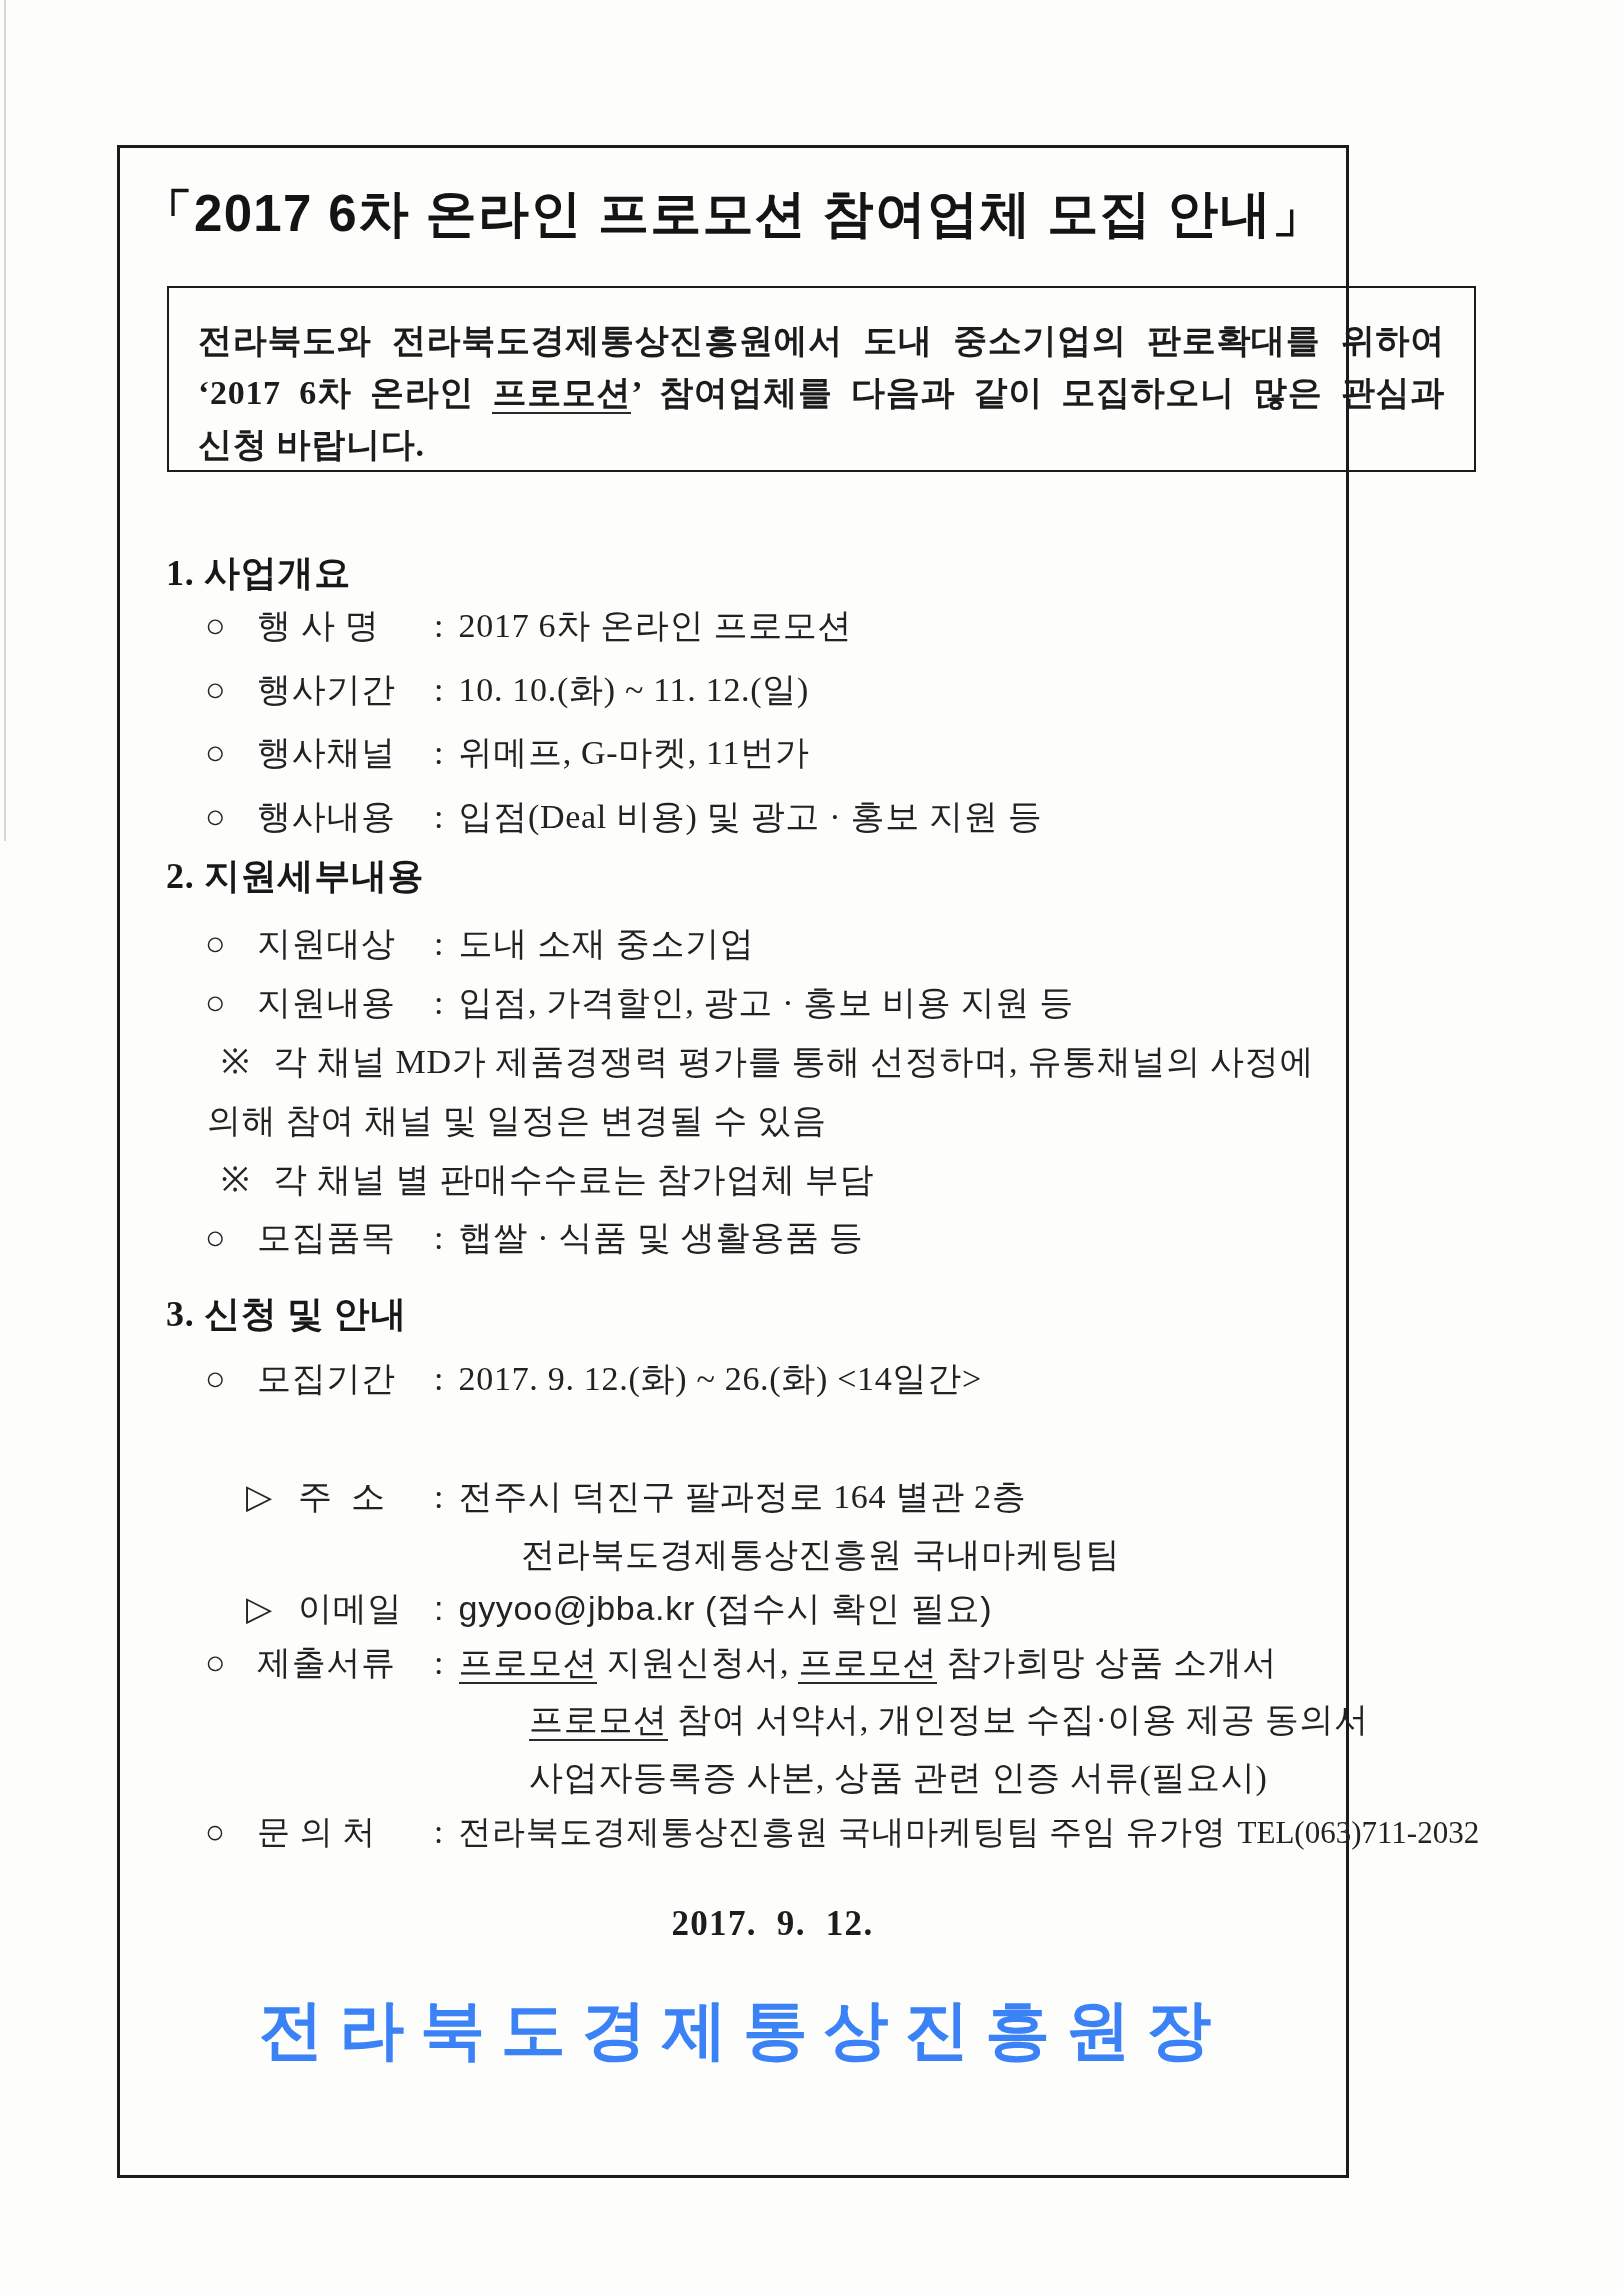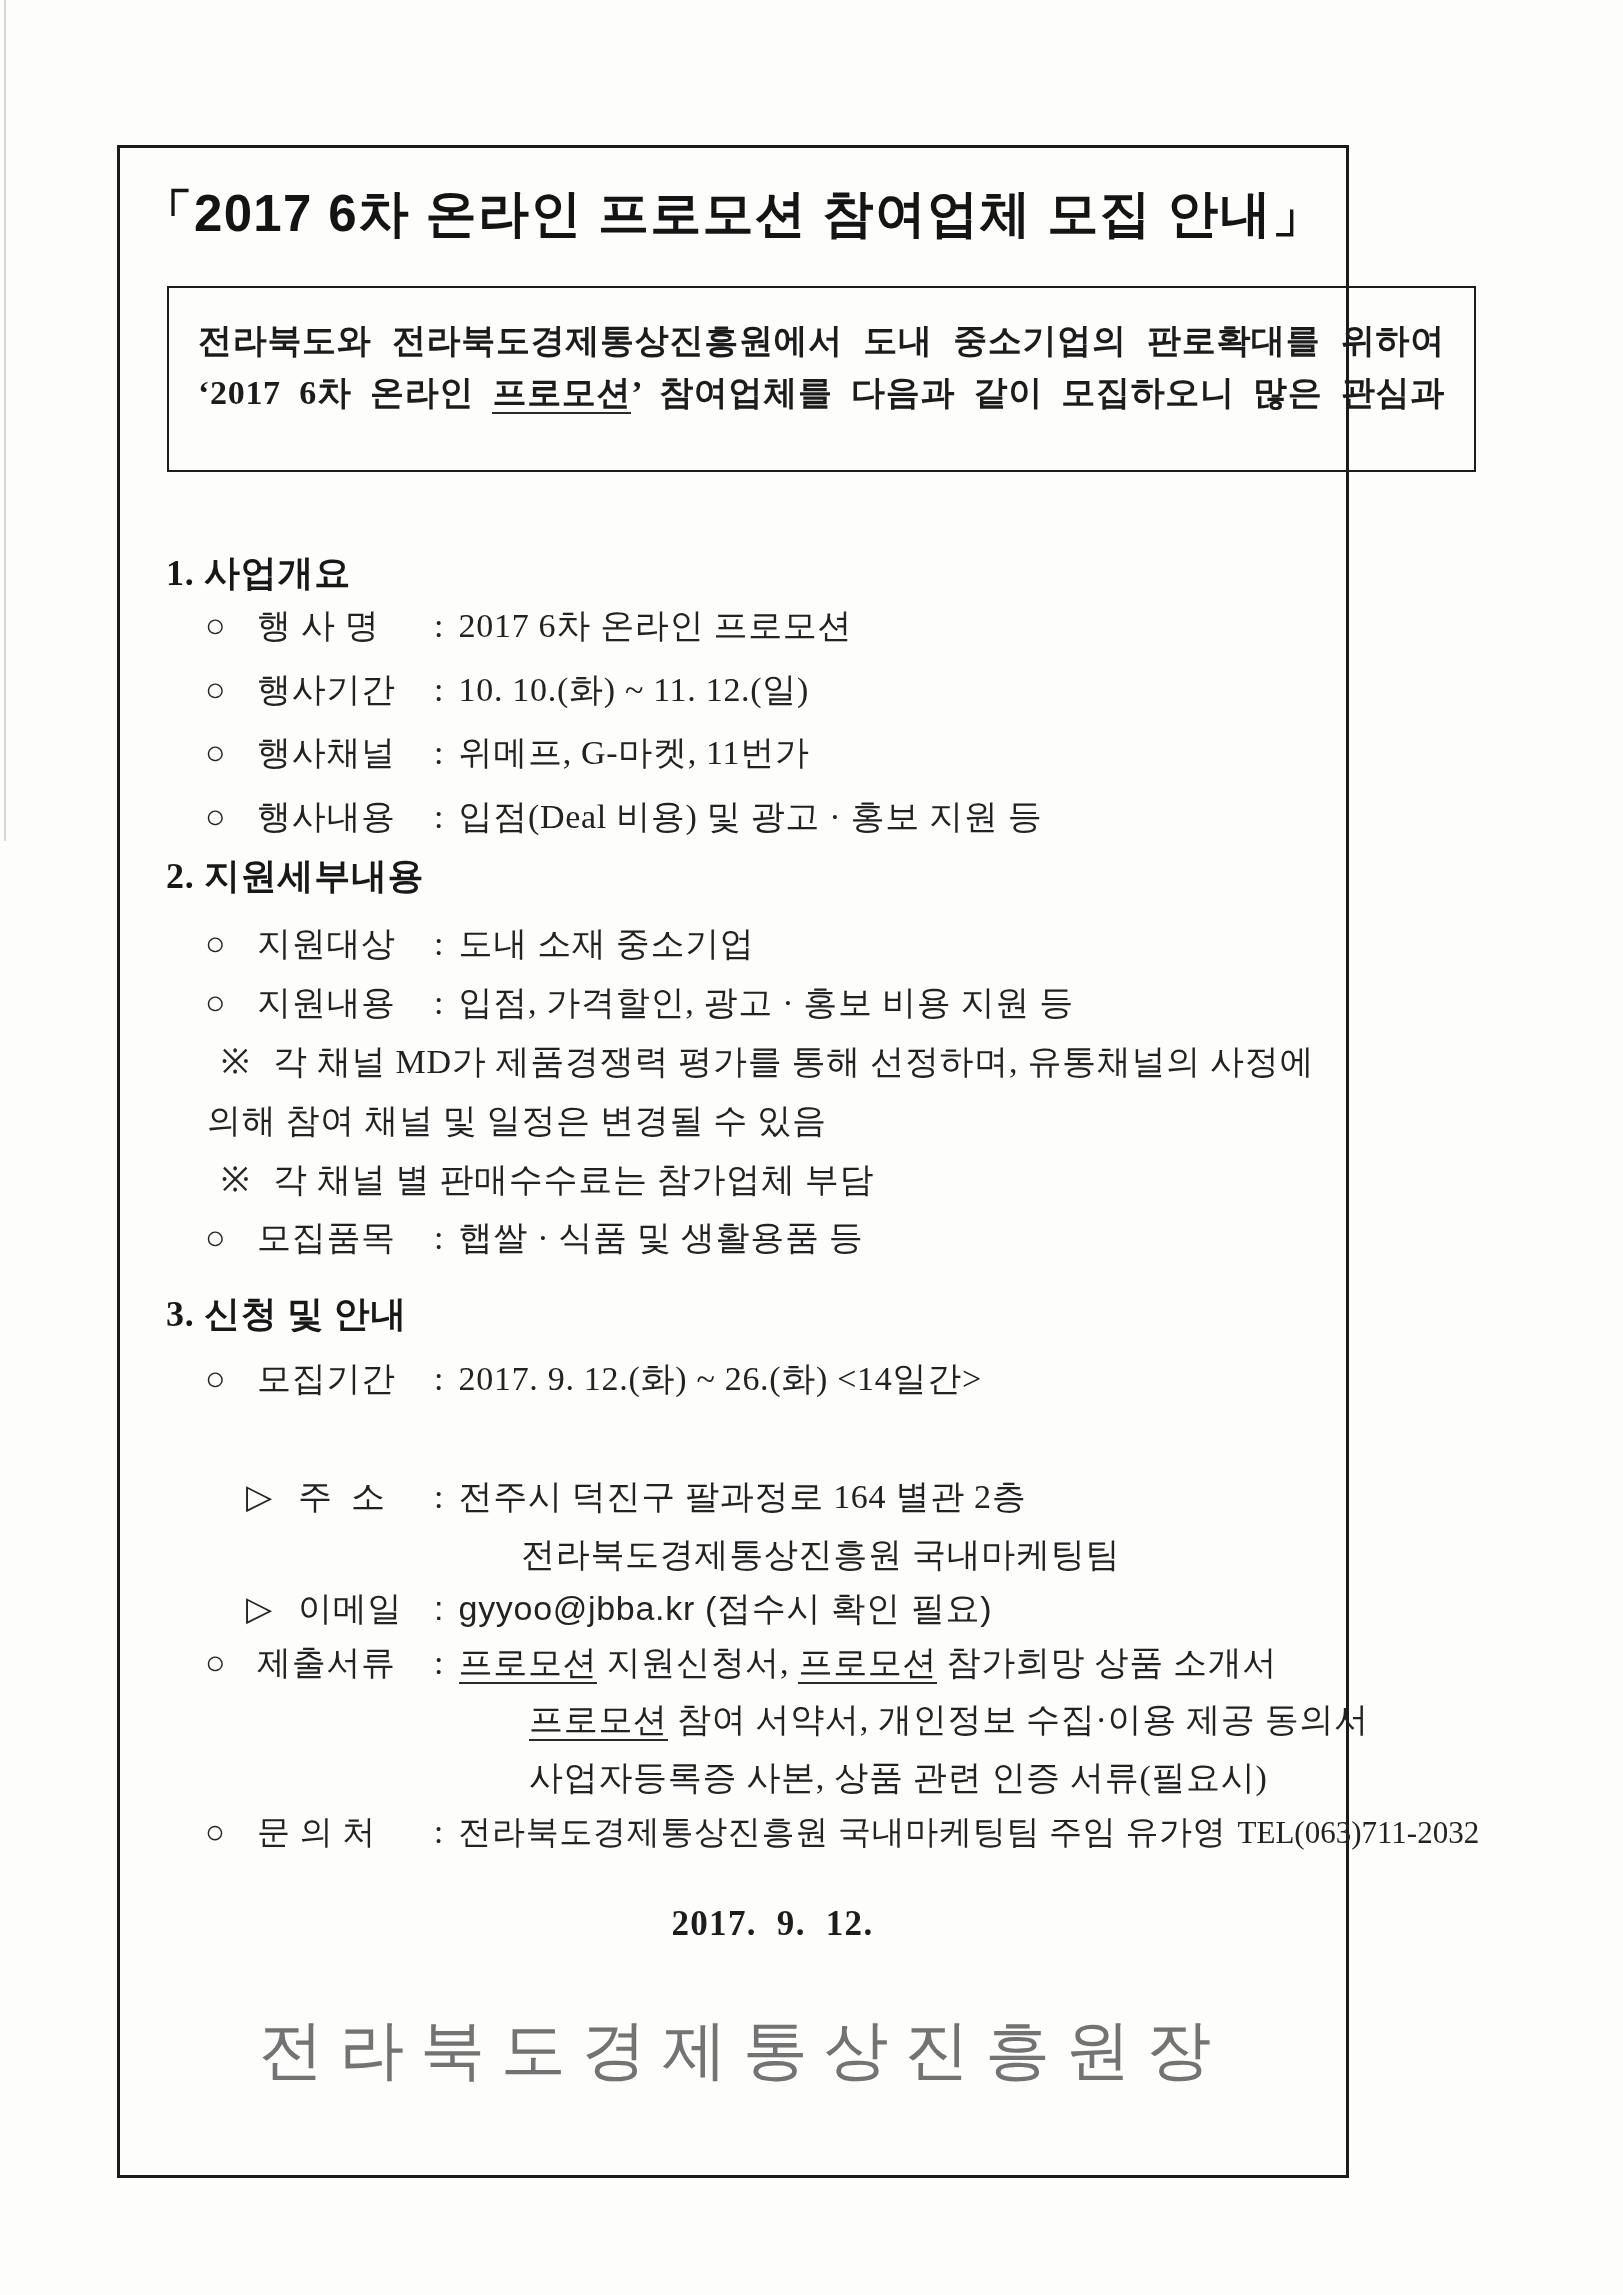--- a/index.html
+++ b/index.html
@@ -53,35 +53,36 @@
   .sans{font-family:"Liberation Sans","DejaVu Sans",sans-serif;}
   .contact-row{font-size:33px;}
   .tel{font-size:31px;margin-left:11px;letter-spacing:0;}
   .note-cont{padding-left:87px;left:0;}
   .date-line{
     position:absolute;top:1712px;left:0;right:0;text-align:center;padding-left:79px;
     font-size:35px;font-weight:bold;letter-spacing:1.3px;white-space:pre;color:#1d1d1d;margin-top:44px;
   }
   .signature{
     position:absolute;top:1838px;left:0;right:0;text-align:center;padding-left:19.6px;
-    font-size:65px;font-weight:normal;letter-spacing:15.7px;color:#737373;white-space:nowrap;margin-top:20px;
+    font-size:65px;font-weight:bold;letter-spacing:15.7px;color:#3b82f6;white-space:nowrap;
   }
 </style>
 </head>
 <body>
 
 <div class="scan-artifact"></div>
 
 <div class="doc-border">
 
   <div class="doc-title">「2017 6차 온라인 프로모션 참여업체 모집 안내」</div>
 
   <div class="intro-box">
     <div class="intro-line">전라북도와 전라북도경제통상진흥원에서 도내 중소기업의 판로확대를 위하여</div>
     <div class="intro-line"><span>‘2017 6차 온라인 </span><span class="u">프로모션</span><span>’ 참여업체를 다음과 같이 모집하오니 많은 관심과</span></div>
+    <div class="intro-line last">신청 바랍니다.</div>
   </div>
 
   <div class="heading" style="top:407px">1. 사업개요</div>
 
   <div class="row" style="top:461px"><span class="bullet">○</span><span class="label">행 사 명</span><span class="colon">:</span><span>2017 6차 온라인 프로모션</span></div>
   <div class="row" style="top:525px"><span class="bullet">○</span><span class="label">행사기간</span><span class="colon">:</span><span>10. 10.(화) ~ 11. 12.(일)</span></div>
   <div class="row" style="top:588px"><span class="bullet">○</span><span class="label">행사채널</span><span class="colon">:</span><span>위메프, G-마켓, 11번가</span></div>
   <div class="row" style="top:652px"><span class="bullet">○</span><span class="label">행사내용</span><span class="colon">:</span><span>입점(Deal 비용) 및 광고 · 홍보 지원 등</span></div>
 
   <div class="heading" style="top:710px">2. 지원세부내용</div>

